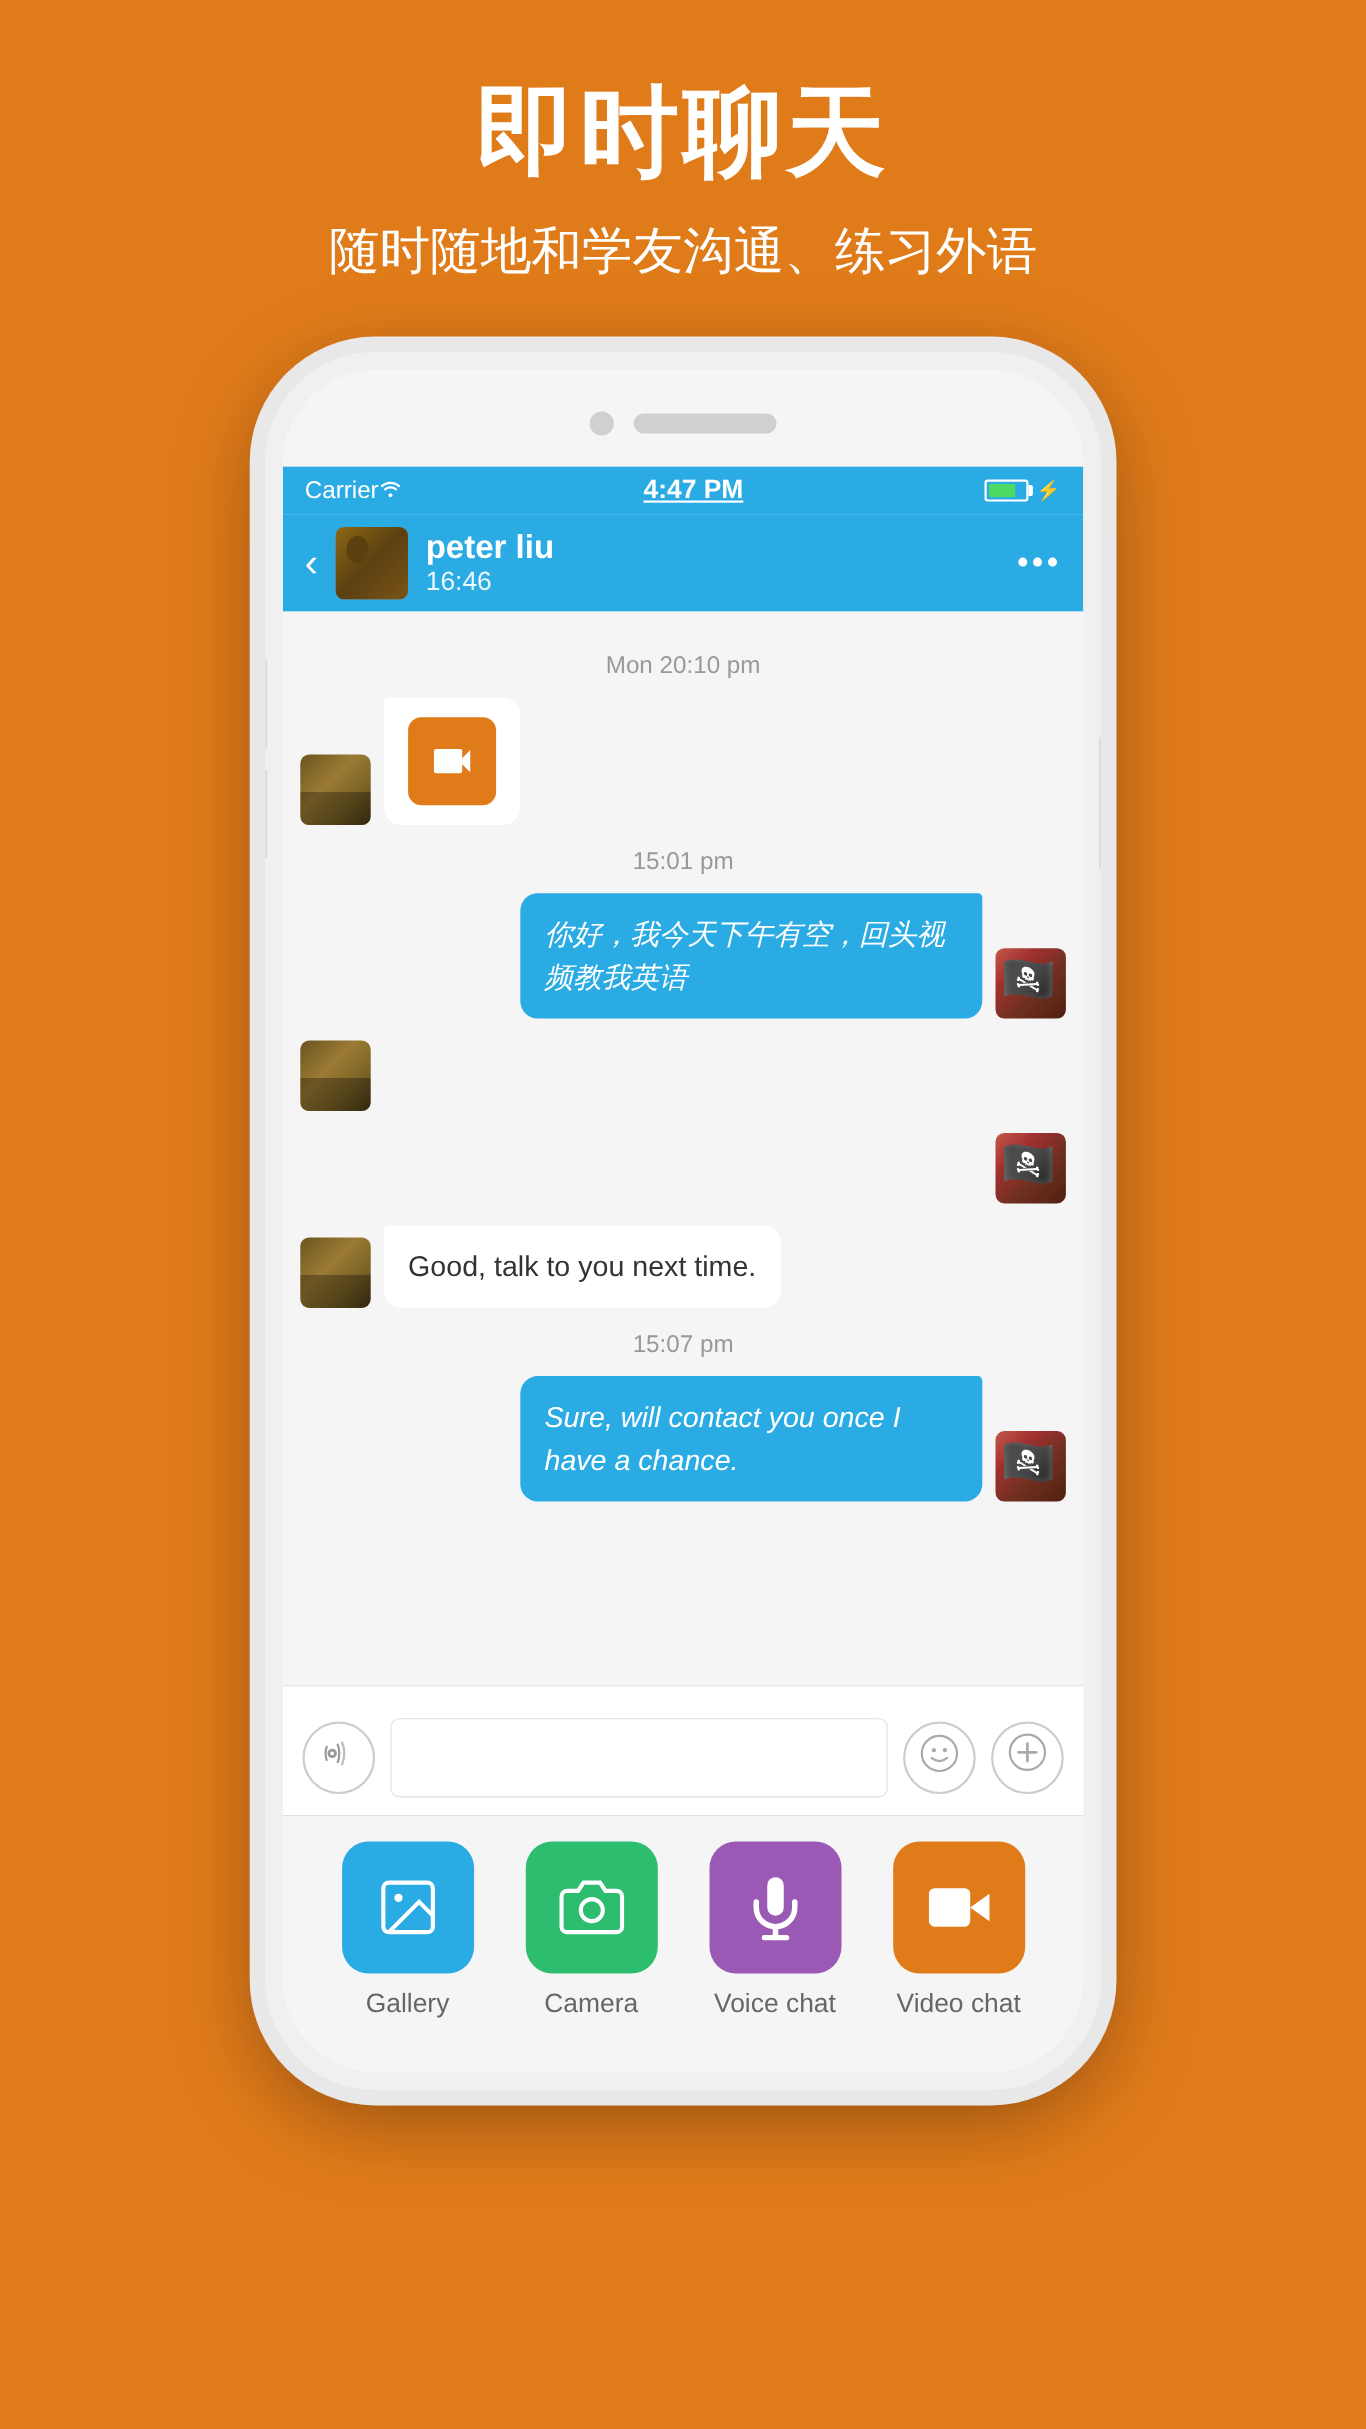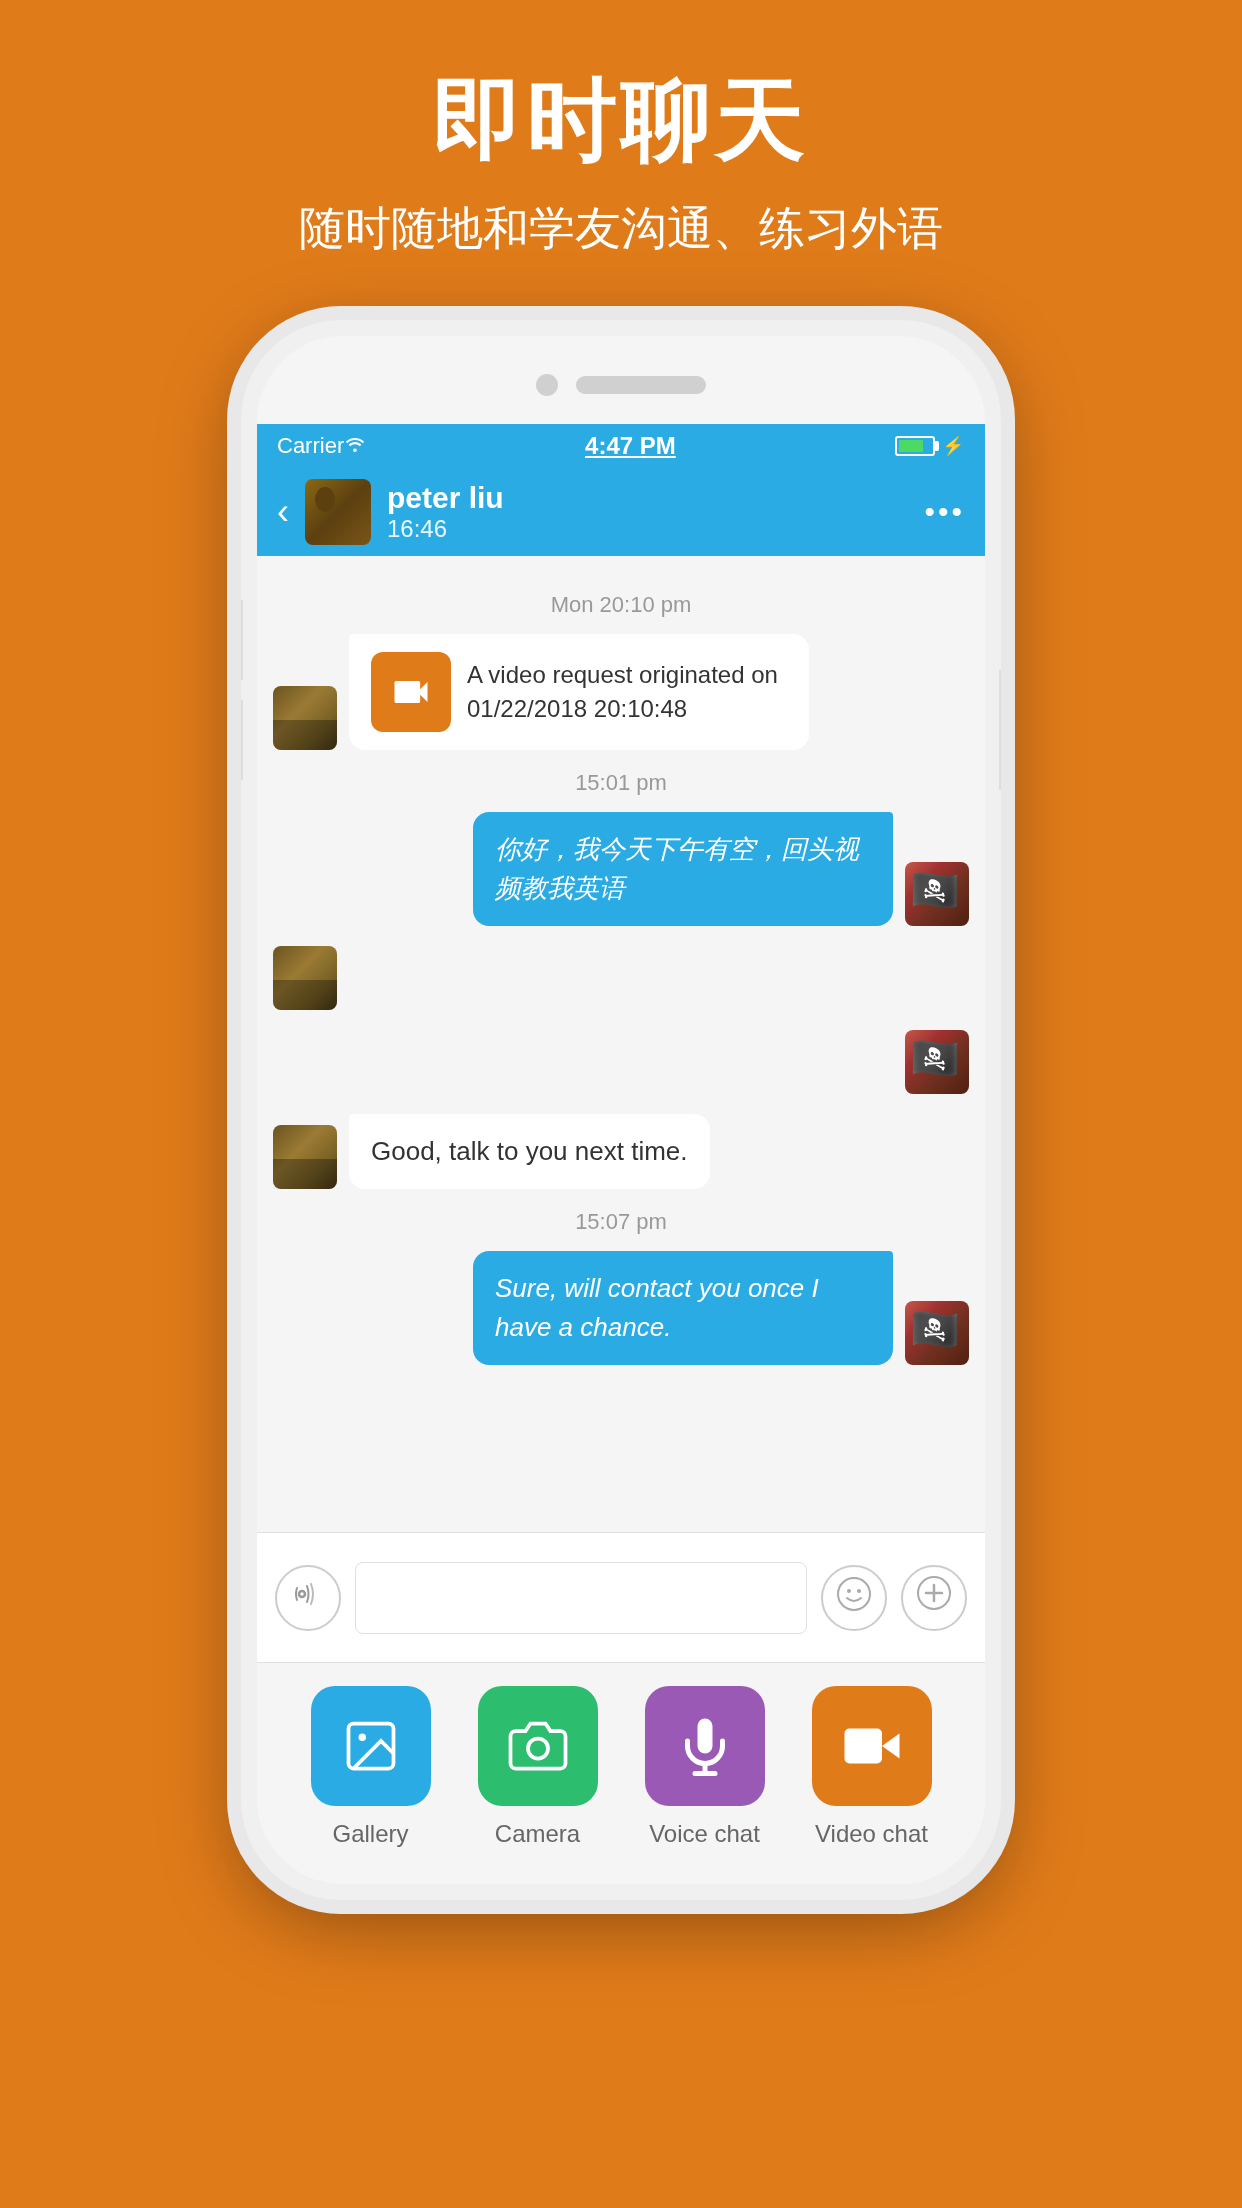--- a/index.html
+++ b/index.html
@@ -396,21 +396,21 @@
     .add-btn {
       border: 2px solid #ccc;
       border-radius: 50%;
       font-size: 36px;
       color: #999;
     }
 
     
     .bottom-toolbar {
       position: absolute;
-      bottom: 0;
+      bottom: 12px;
       left: 0;
       right: 0;
       height: 222px;
       background: #f5f5f5;
       border-top: 1px solid #e0e0e0;
       display: flex;
       align-items: center;
       justify-content: space-around;
       padding: 16px 30px 30px;
     }
@@ -502,21 +502,20 @@
         </div>
 
         <div class="message-row">
           <div class="avatar-bubble avatar-other"></div>
           <div class="video-request-bubble">
             <div class="video-icon-box">
               <svg viewBox="0 0 24 24">
                 <path d="M17 10.5V7a1 1 0 0 0-1-1H4a1 1 0 0 0-1 1v10a1 1 0 0 0 1 1h12a1 1 0 0 0 1-1v-3.5l4 4v-11l-4 4z"></path>
               </svg>
             </div>
-            <div class="video-request-text">A video request originated on 01/22/2018 20:10:48</div>
           </div>
         </div>
 
         <div class="timestamp">
           <span>15:01 pm</span>
         </div>
 
         <div class="message-row sent">
           <div class="avatar-bubble avatar-me"></div>
           <div class="bubble sent">你好，我今天下午有空，回头视频教我英语</div>

